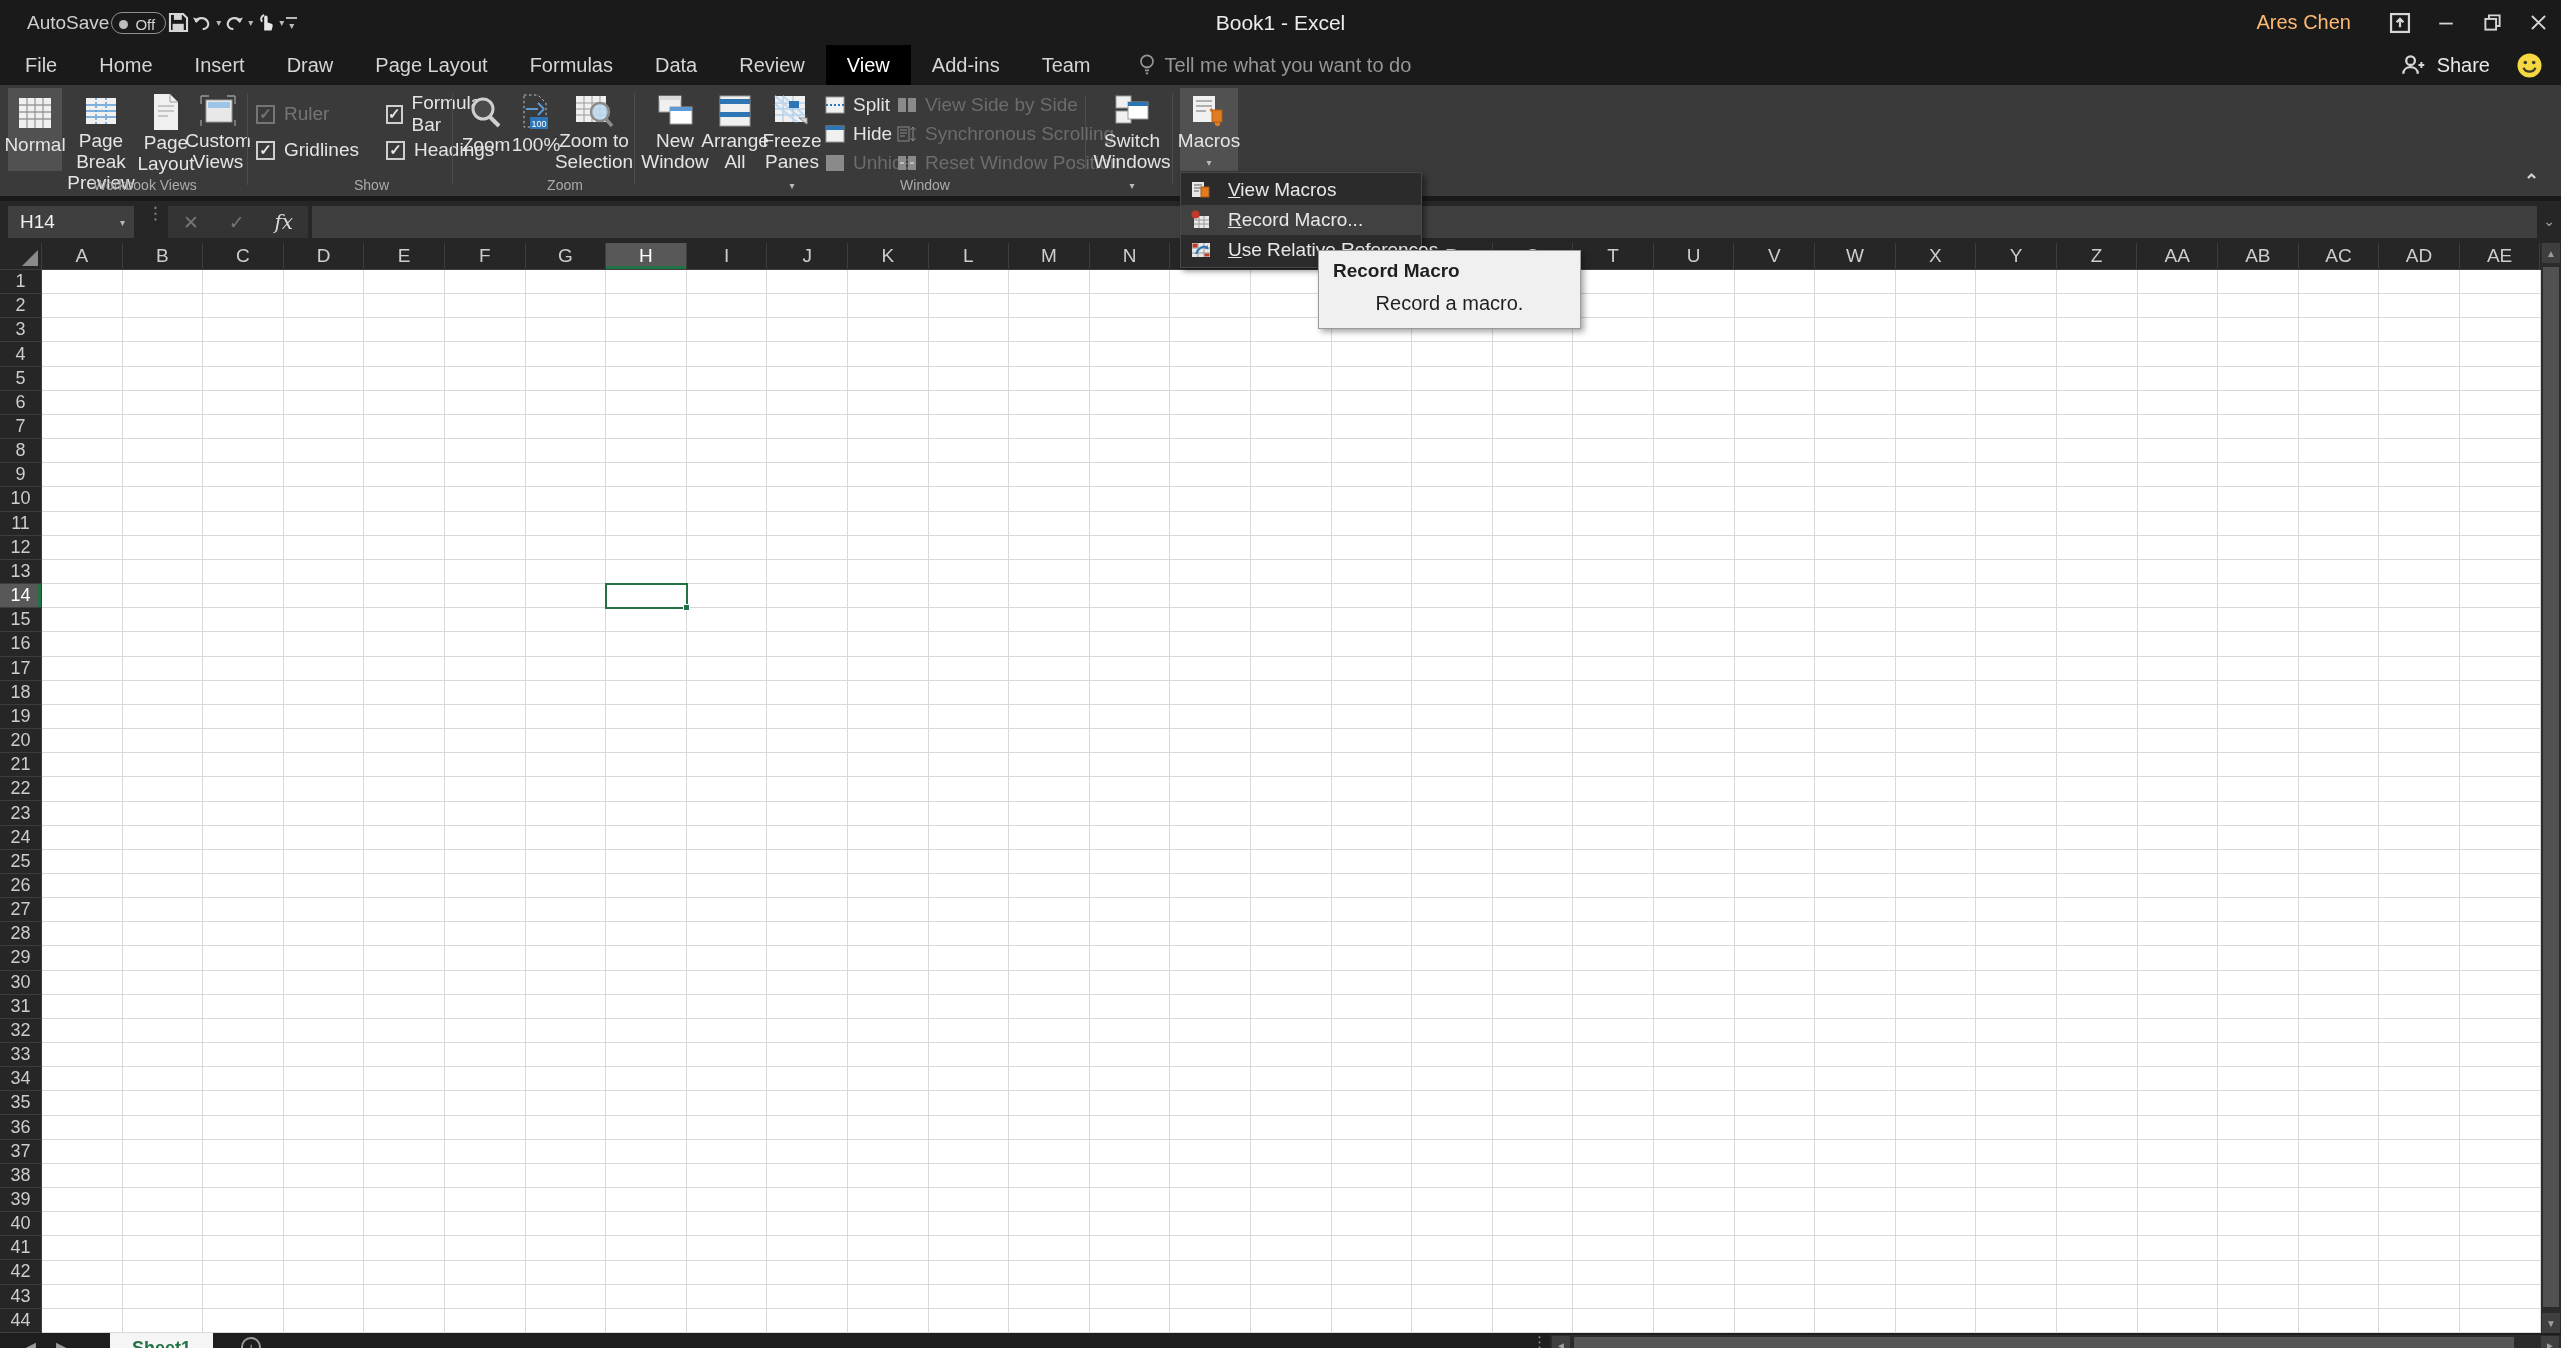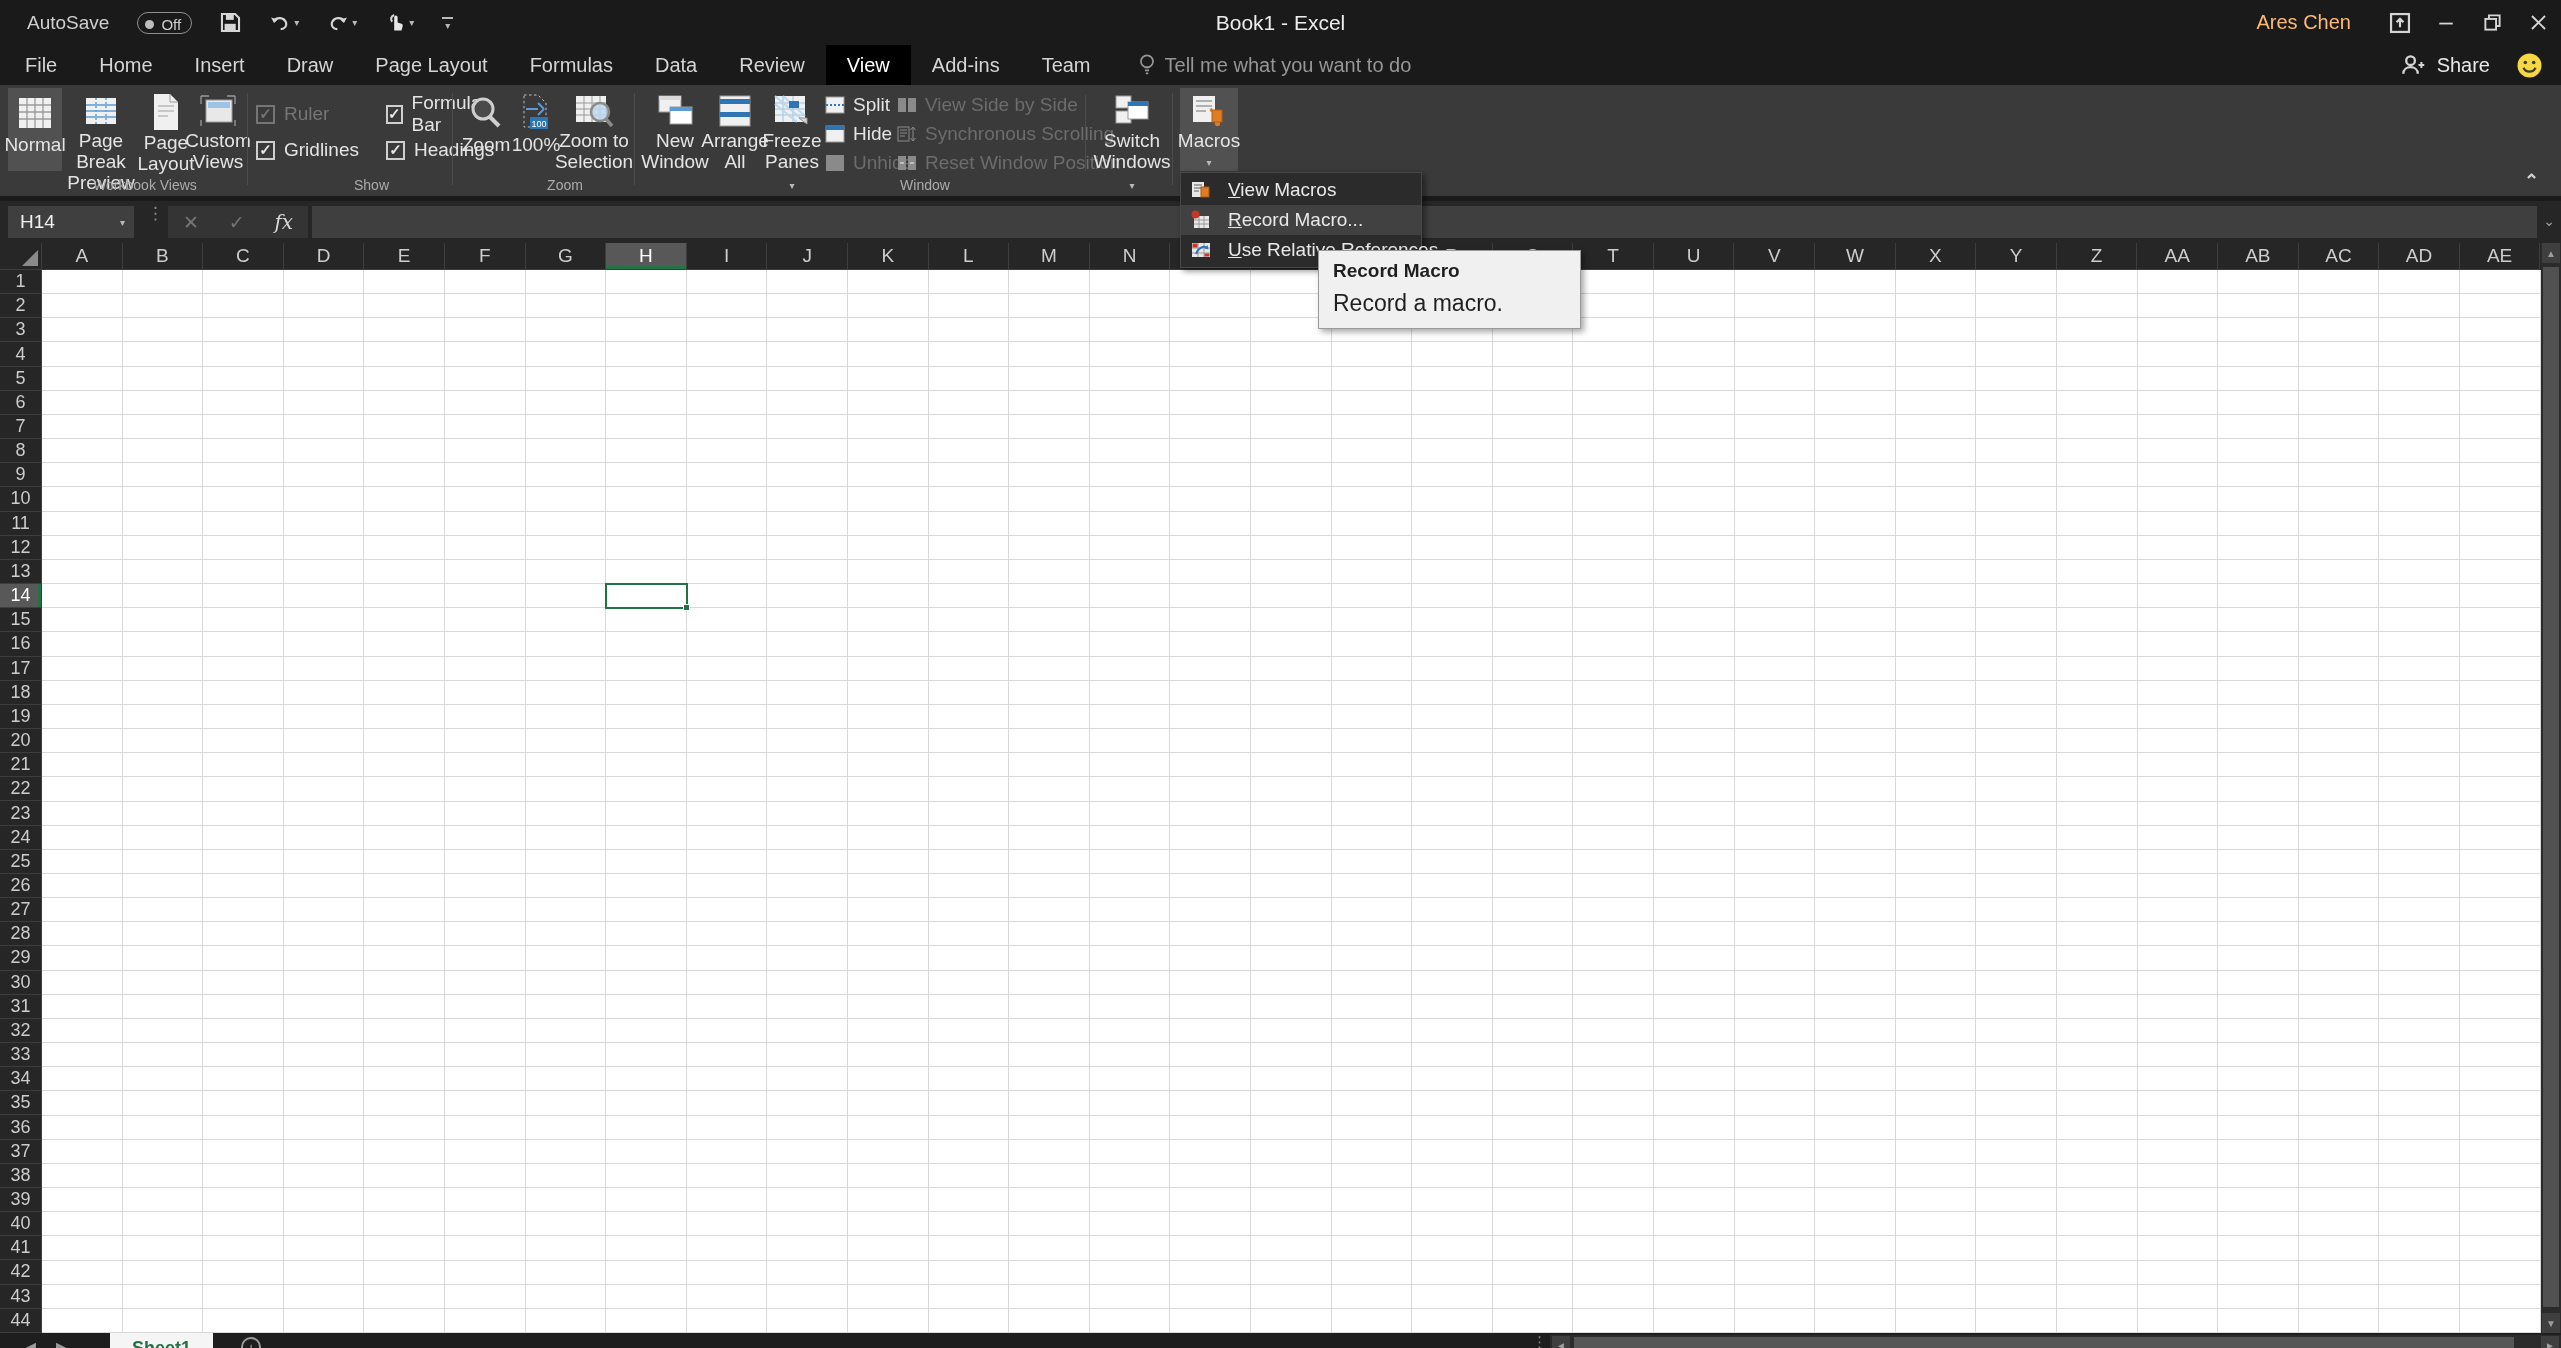--- a/index.html
+++ b/index.html
@@ -3,21 +3,21 @@
 <meta charset="utf-8">
 <style>
   * { margin:0; padding:0; box-sizing:border-box; }
   html,body { width:2561px; height:1348px; overflow:hidden; background:#1a1a1a;
               font-family:"Liberation Sans", sans-serif; }
   #root { position:relative; width:2561px; height:1348px; overflow:hidden; background:#1a1a1a; }
 
   
   .titlebar { position:absolute; left:0; top:0; width:100%; height:45px; background:#1a1a1a;
               display:flex; align-items:center; color:#d8d8d8; }
-  .qat { display:flex; align-items:center; gap:28px; padding-left:27px;text-align:right; }
+  .qat { display:flex; align-items:center; gap:2px; padding-left:27px;text-align:right; }
   .autosave-label { font-size:19px; color:#cfcfcf; }
   .toggle { display:inline-flex; align-items:center; gap:7px; border:1px solid #8f8f8f; border-radius:11px;
             height:22px; padding:4px 10px 0 7px; }
   .toggle .dot { width:9px; height:9px; border-radius:50%; background:#bdbdbd; }
   .toggle .state { font-size:15px; color:#cfcfcf; }
   .qbtn { display:inline-flex; align-items:center; gap:3px; }
   .caret { font-size:10px; color:#b9b9b9; }
   .titlebar .title { position:absolute; left:0; right:0; text-align:center; font-size:21px; color:#ececec; pointer-events:none; }
   .win-right { position:absolute; right:0; top:0; height:45px; display:flex; align-items:center; }
   .user-name { font-size:20px; color:#fdba74; margin-right:26px; }
@@ -116,21 +116,21 @@
   .menuitem.hovered { background:#414141; }
   .menuitem .micon { width:22px; height:22px; margin-left:9px; flex:0 0 22px; position:relative; }
   .menuitem .mlabel { margin-left:16px; white-space:nowrap; }
   .menuitem u { text-decoration:underline; }
 
   
   .tooltip { position:absolute; left:1318px; top:250px; width:263px; background:#f0f0f0;
              border:1px solid #9a9a9a; box-shadow:3px 3px 6px rgba(0,0,0,.35); z-index:50;
              padding:9px 14px 14px 14px; color:#1f1f1f; }
   .tooltip .ttitle { font-size:19px; font-weight:bold; margin-bottom:11px; }
-  .tooltip .tline { font-size:23px; line-height:21px; }
+  .tooltip .tline { font-size:20px; line-height:21px;text-align:center; }
   .tooltip .tbody { font-size:18.5px; line-height:21px; margin-top:22px; }
 
   :root { --green:#217346; --blue:#5b9bd5; --orange:#e0judge7c24; }
   :root { --green:#217346; --blue:#5b9bd5; --orange:#e07c24; }
 
   svg { display:block; }
   .icon-stroke { stroke:#d6d6d6; fill:none; stroke-width:1.6; }
 </style>
 </head>
 <body>

